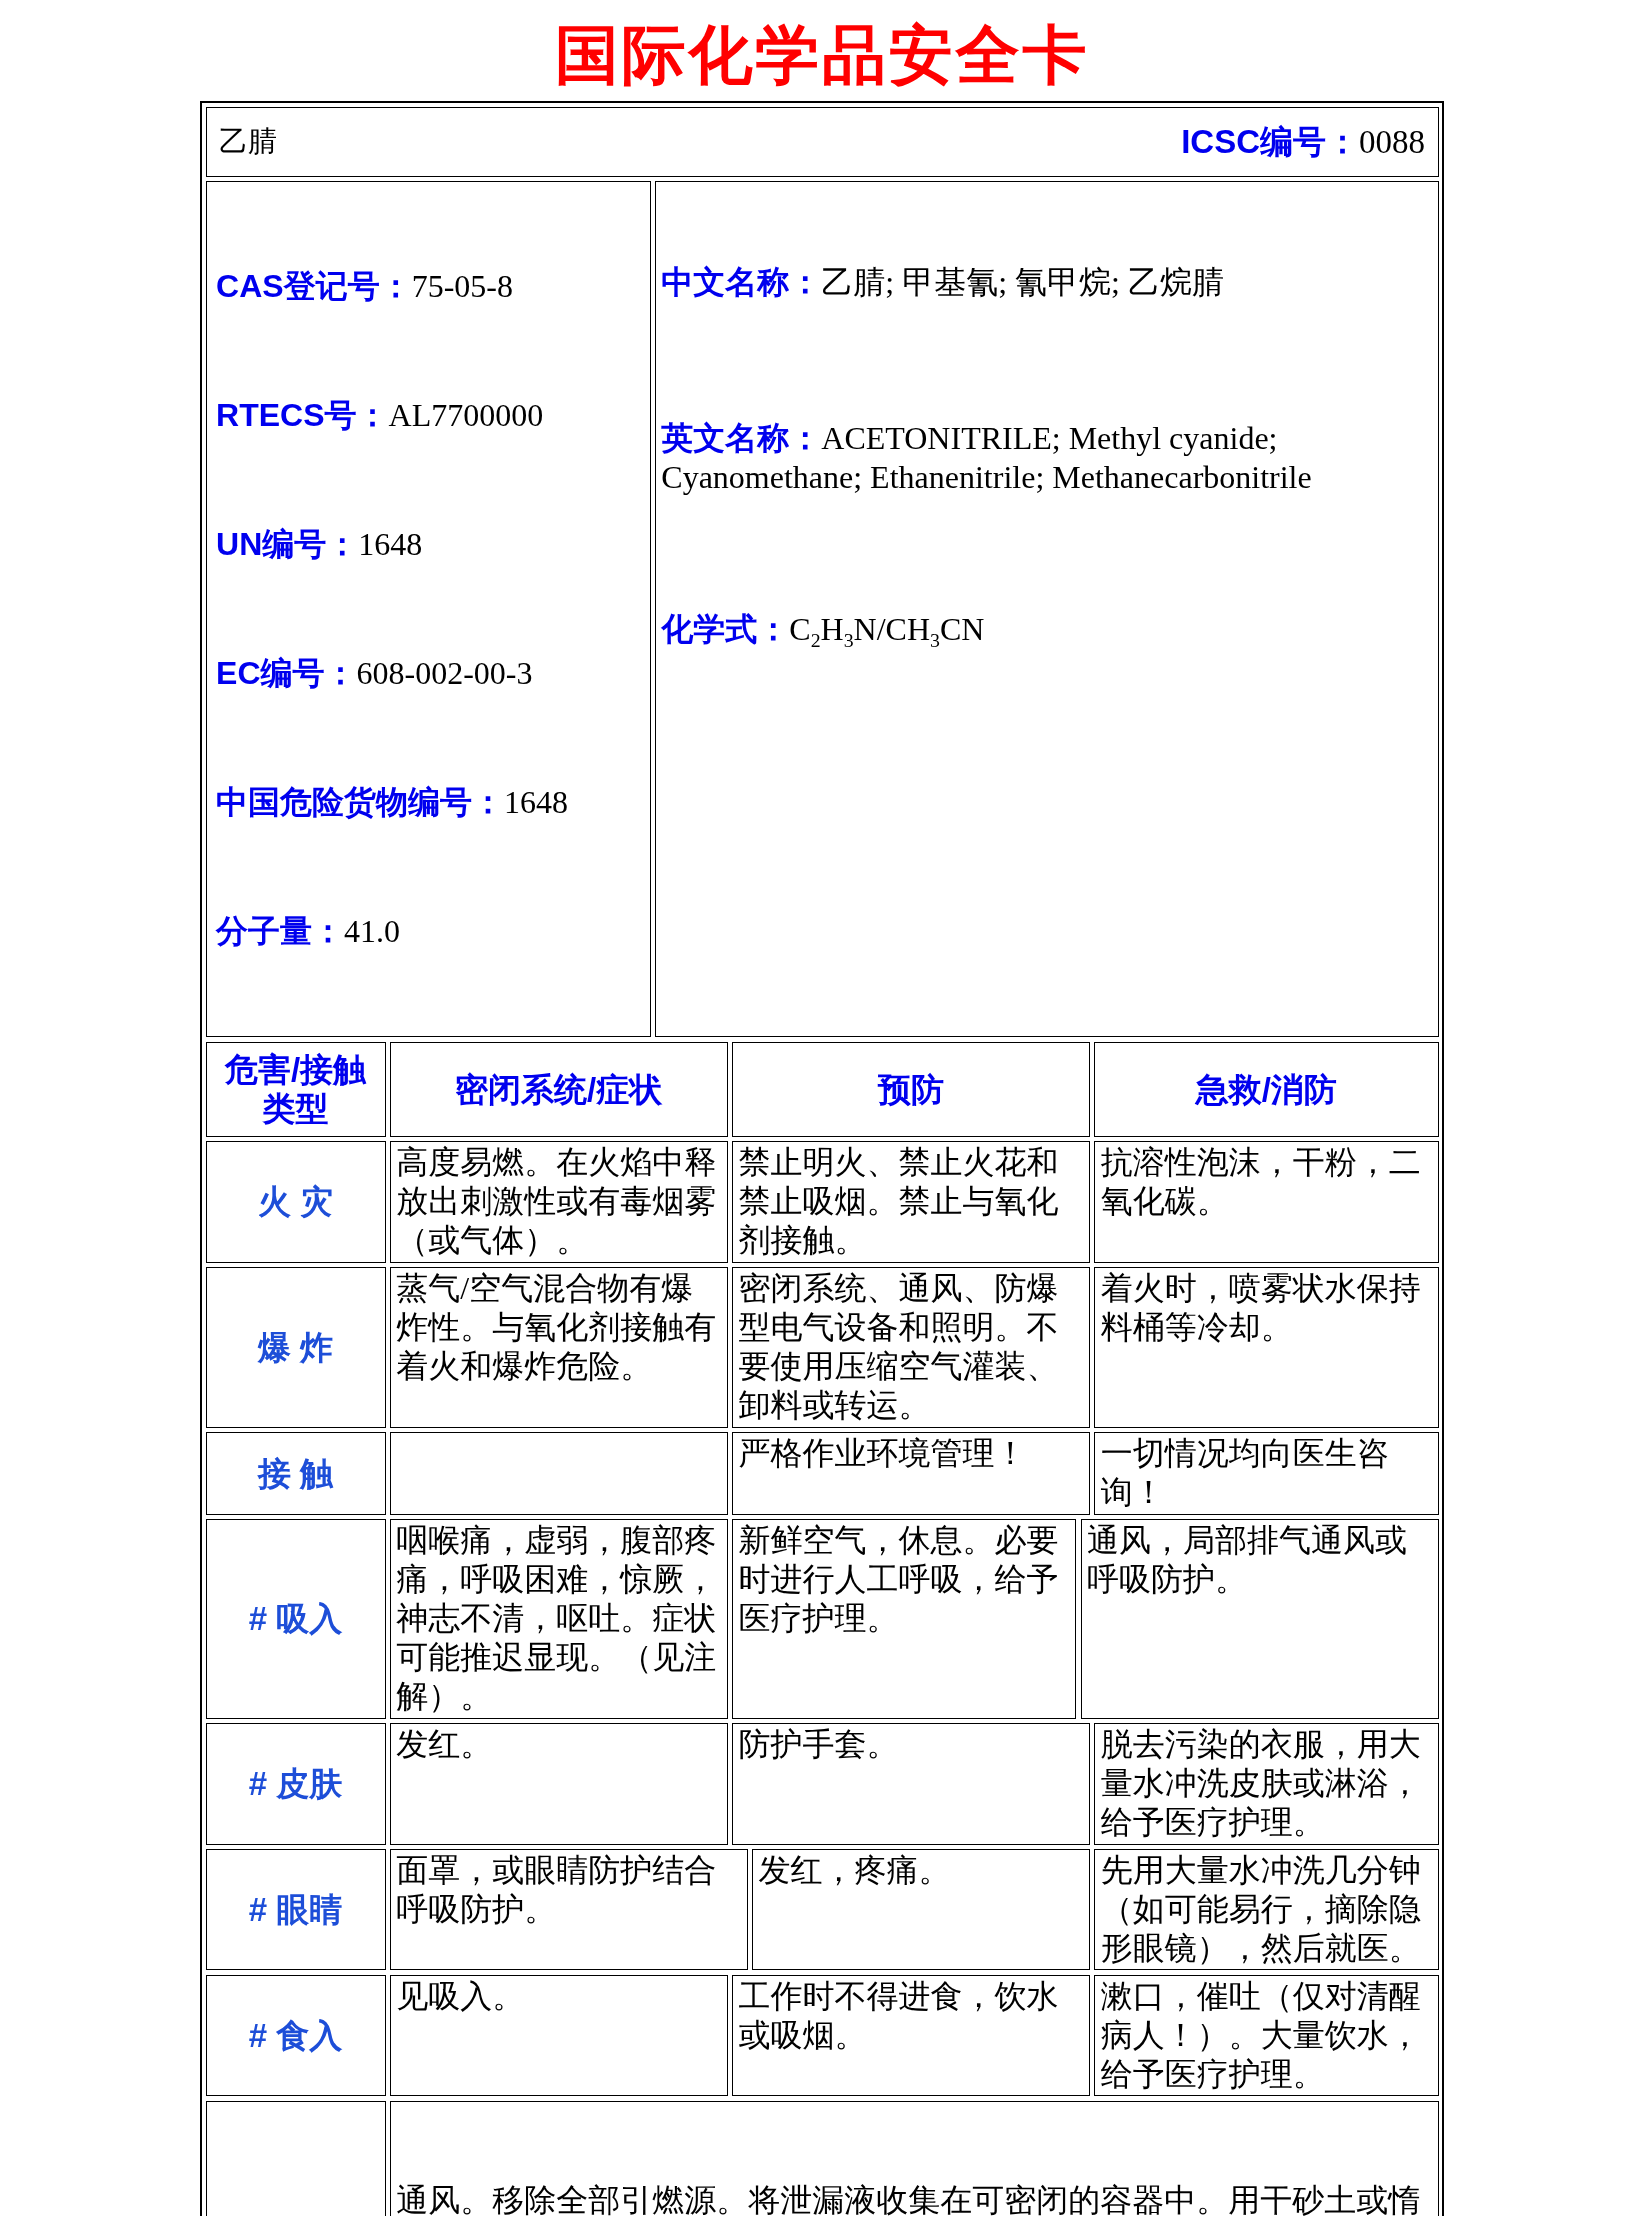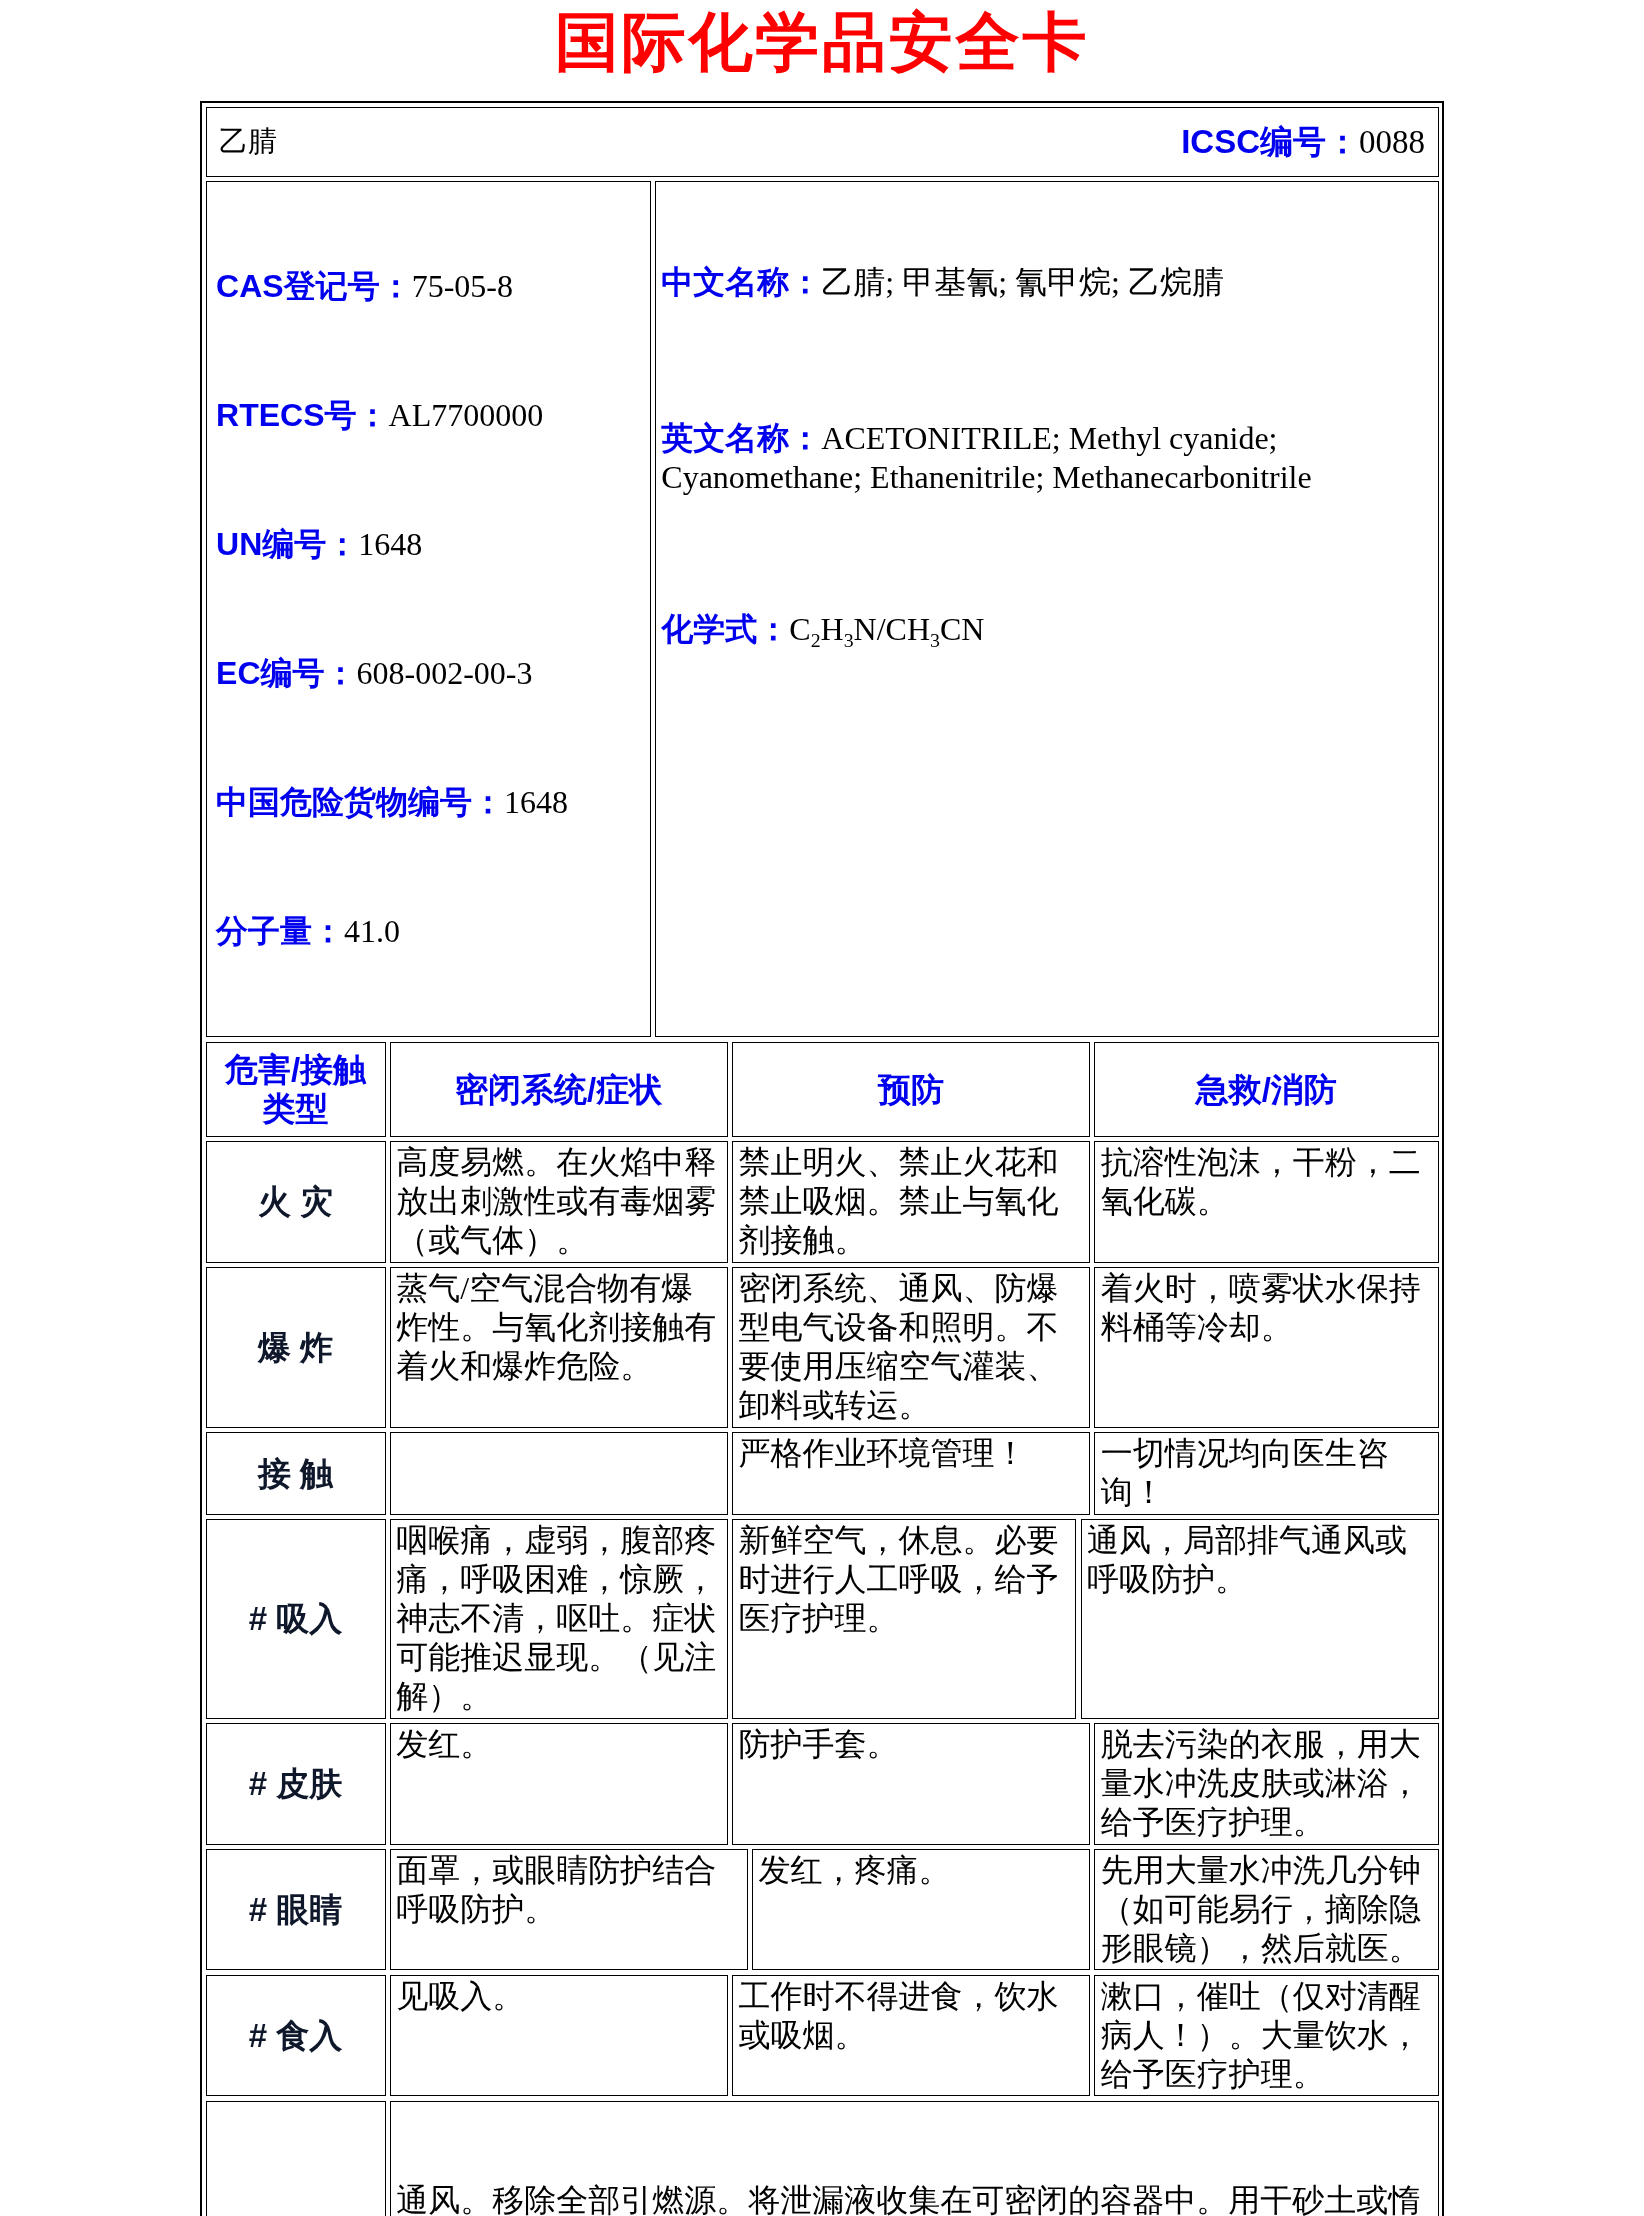--- a/index.html
+++ b/index.html
@@ -3,21 +3,21 @@
 <meta charset="utf-8">
 <style>
   html,body{margin:0;padding:0;background:#ffffff;}
   body{
     width:1644px;height:2216px;position:relative;
     font-family:"Liberation Serif","DejaVu Serif",serif;
     color:#000;
     -webkit-font-smoothing:antialiased;
   }
   .page-title{
-    position:absolute;left:200px;top:2px;width:1244px;height:87px;
+    position:absolute;left:200px;top:15px;width:1244px;height:87px;
     text-align:center;font-size:64px;line-height:82px;font-weight:bold;
     color:#ff0000;letter-spacing:2.8px;
     font-family:"Liberation Serif","DejaVu Serif",serif;
   }
   .card{
     position:absolute;left:200px;top:101px;width:1244px;
     box-sizing:border-box;border:2.8px solid #000;background:#fff;
     padding:3.5px;display:flex;flex-direction:column;gap:4.2px;
   }
   .row{display:flex;gap:4.2px;align-items:stretch;}
@@ -37,21 +37,21 @@
     color:#0000ee;font-weight:bold;
     font-family:"Liberation Sans","DejaVu Sans",sans-serif;
   }
   .hdr-cell{
     color:#0000ee;font-weight:bold;font-size:33px;
     font-family:"Liberation Sans","DejaVu Sans",sans-serif;
     display:flex;align-items:center;justify-content:center;
     text-align:center;white-space:pre-line;
   }
   .type-cell{
-    color:#0f172a;font-weight:bold;font-size:33px;
+    color:#1d4ed8;font-weight:bold;font-size:33px;
     font-family:"Liberation Sans","DejaVu Sans",sans-serif;
     white-space:pre-wrap;
   }
   .name-row-cell{
     flex:1 1 auto;display:flex;align-items:center;justify-content:space-between;
     padding:1.4px 12.5px;
   }
   .name-row-cell .chem{font-size:29px;}
   .name-row-cell .icsc{font-size:33px;}
   .id-line{margin:4px;line-height:43px;}

